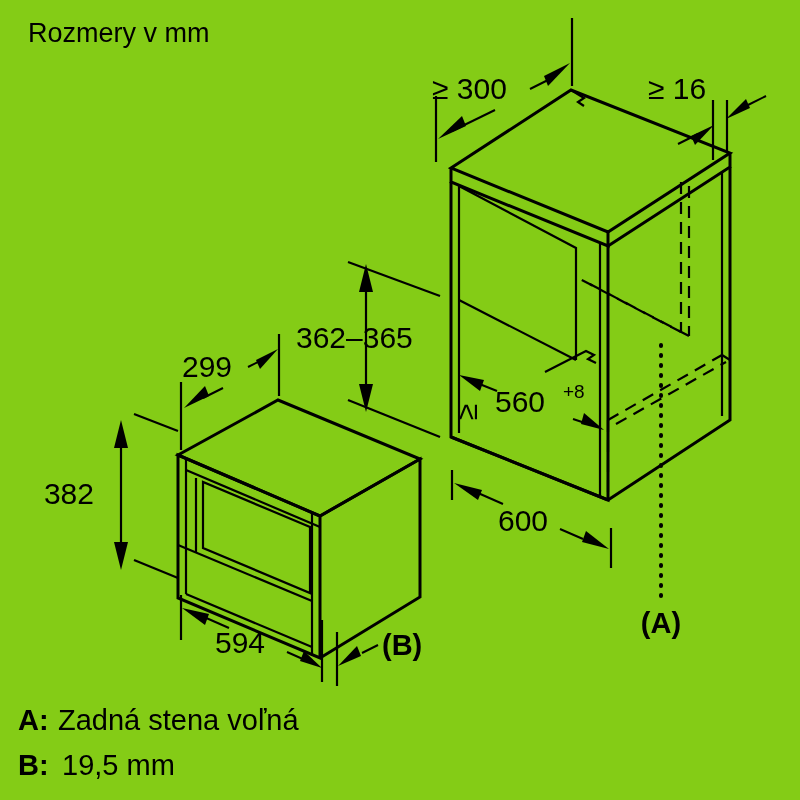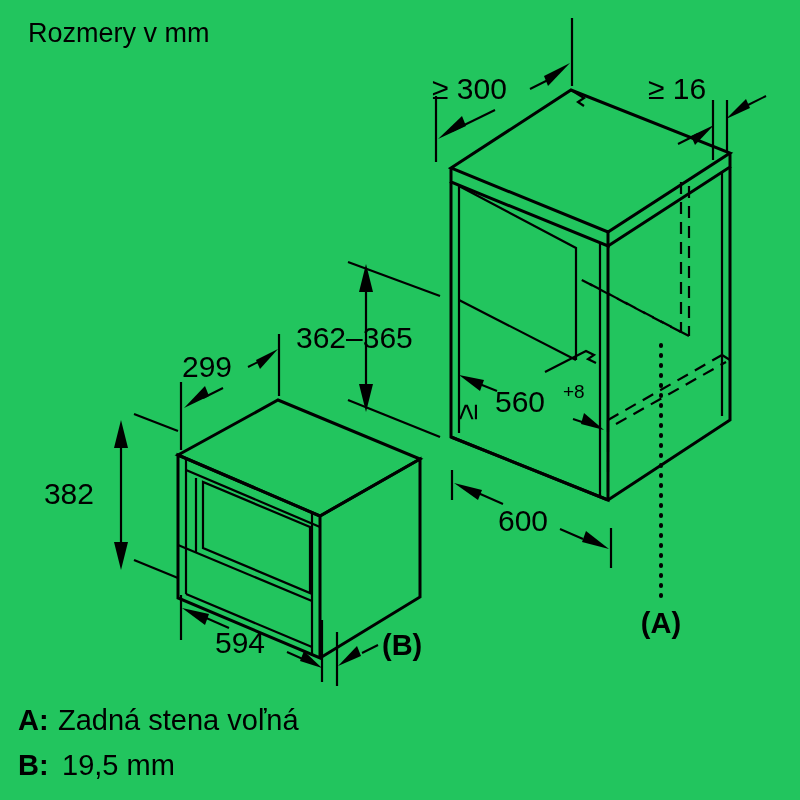--- a/index.html
+++ b/index.html
@@ -13,21 +13,21 @@
     height: 800px;
     font-family: "Liberation Sans", sans-serif;
     color: #000000;
     overflow: hidden;
     position: relative;
   }
   #sheet {
     position: relative;
     width: 800px;
     height: 800px;
-    background: #22c55e;
+    background: #84cc16;
   }
   #drawing {
     position: absolute;
     left: 0;
     top: 0;
     width: 800px;
     height: 800px;
     display: block;
   }
   .dim-text {

